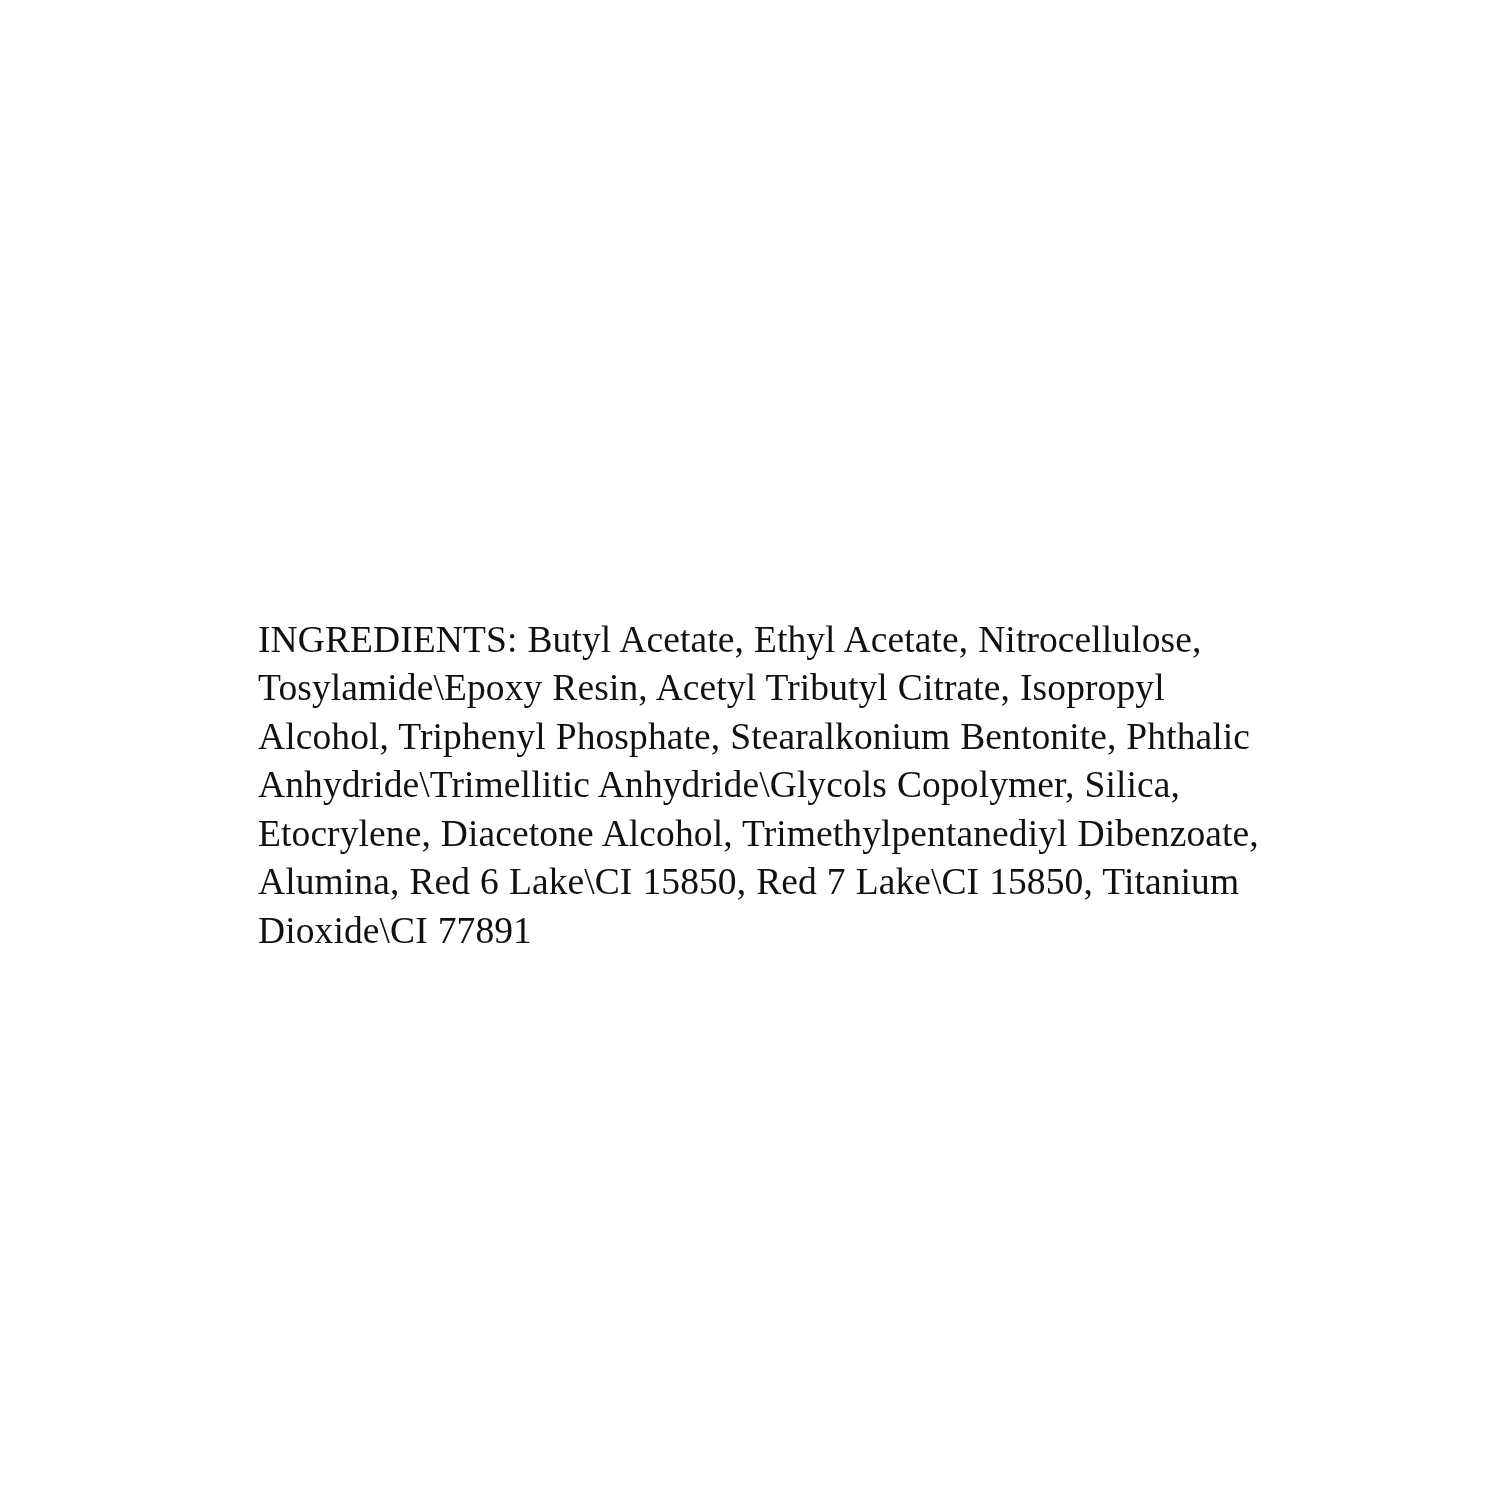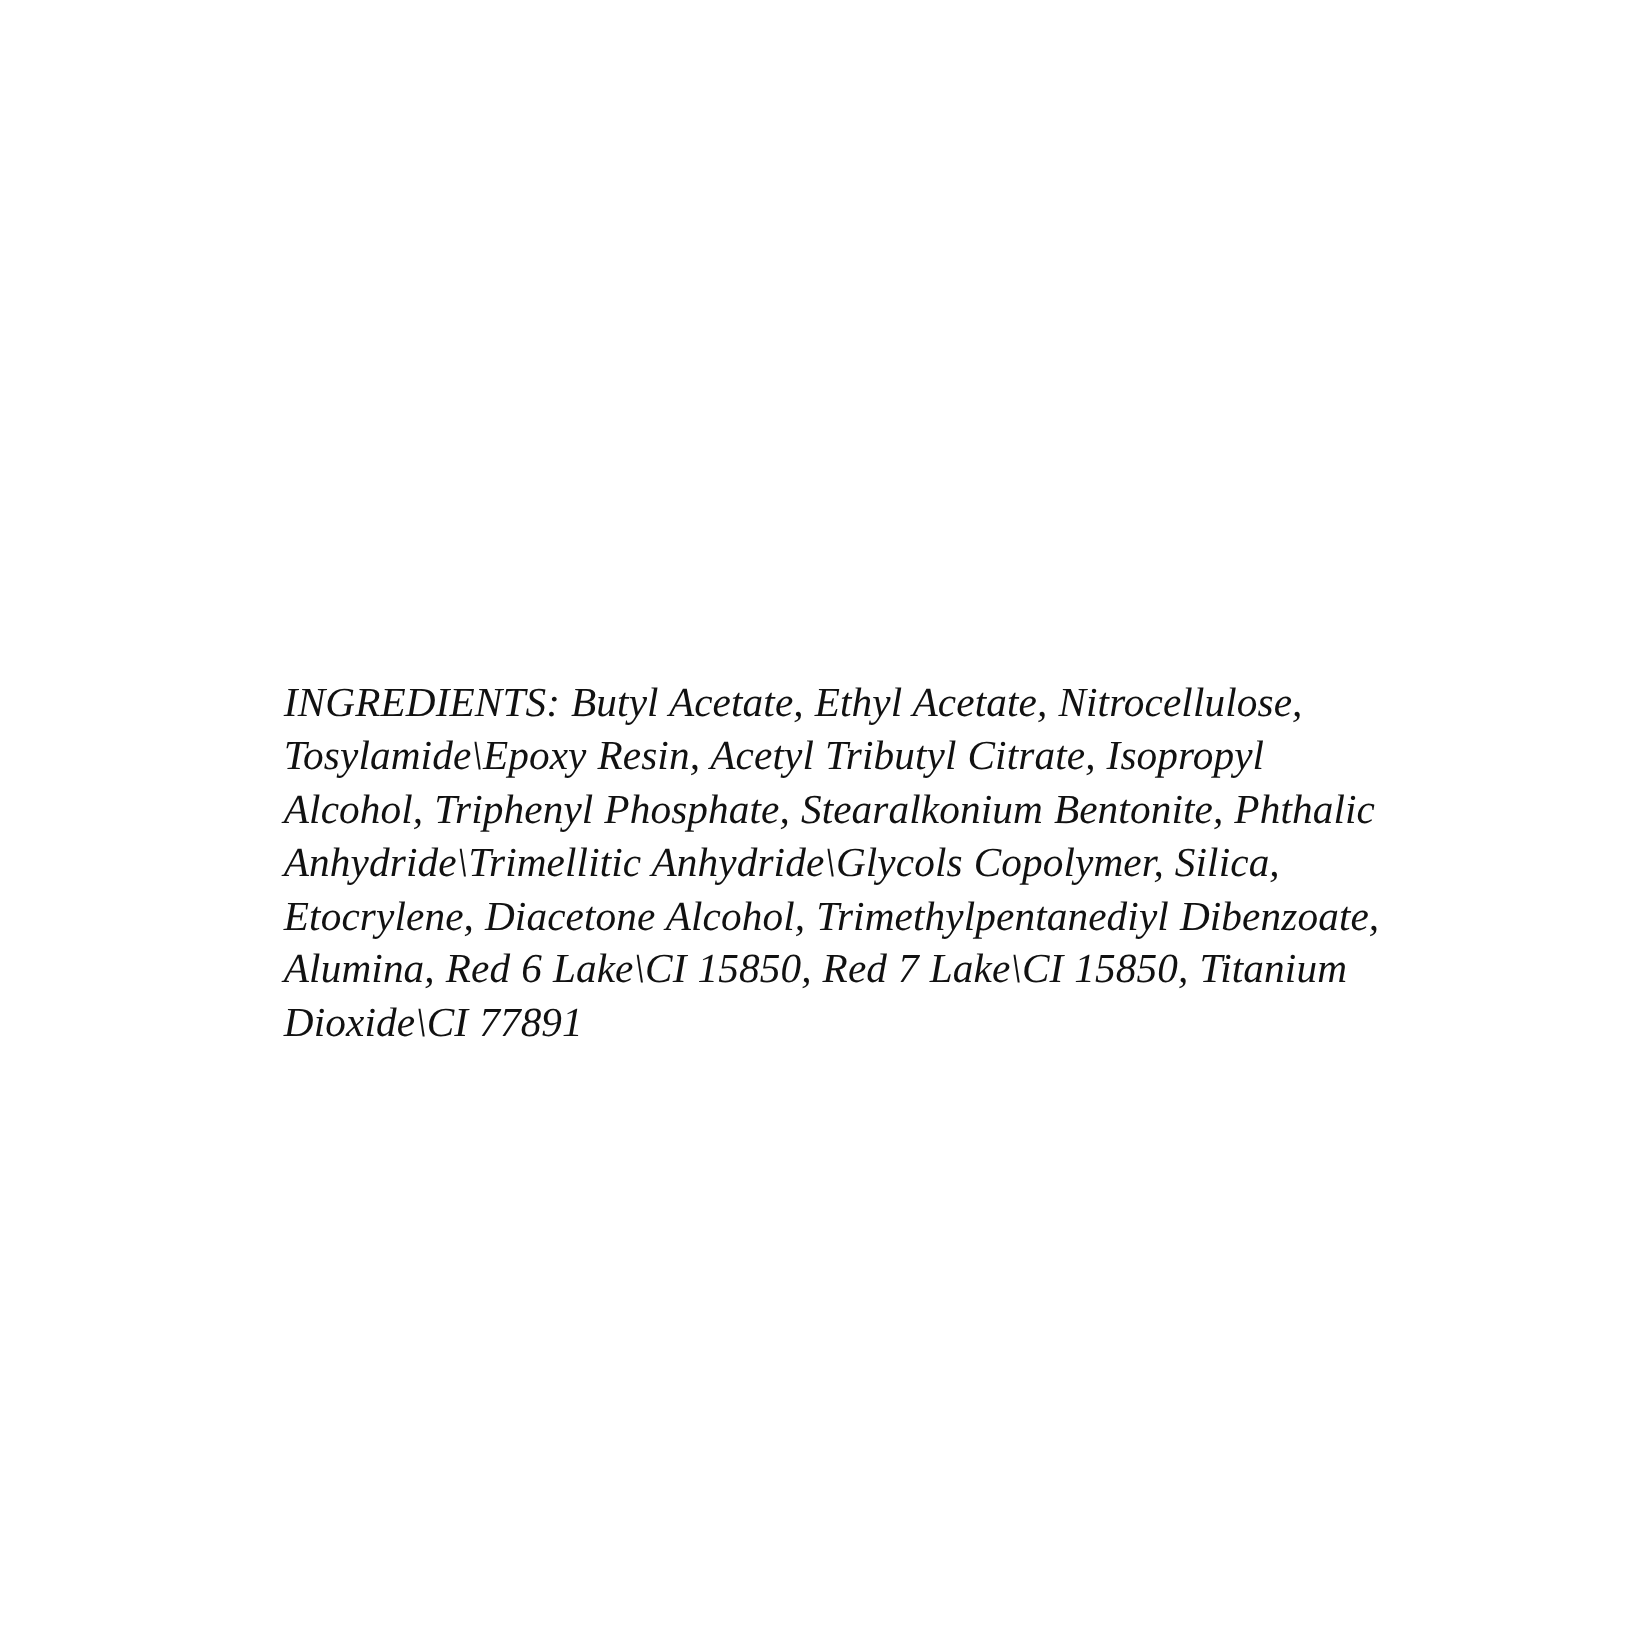--- a/index.html
+++ b/index.html
@@ -22,21 +22,20 @@
     width: 1010px;
   }
   .ingredients-text {
     font-size: 37.5px;
     line-height: 48.5px;
     letter-spacing: 0.1px;
     color: #111111;
     text-align: left;
     white-space: pre-wrap;
     word-spacing: 0.5px;
-    font-style: italic;
   }
 </style>
 </head>
 <body>
 
 <div class="label-panel">
   <p class="ingredients-text">INGREDIENTS: Butyl Acetate, Ethyl Acetate, Nitrocellulose, Tosylamide\Epoxy Resin, Acetyl Tributyl Citrate, Isopropyl Alcohol, Triphenyl Phosphate, Stearalkonium Bentonite, Phthalic Anhydride\Trimellitic Anhydride\Glycols Copolymer, Silica, Etocrylene, Diacetone Alcohol, Trimethylpentanediyl Dibenzoate, Alumina, Red 6 Lake\CI 15850, Red 7 Lake\CI 15850, Titanium Dioxide\CI 77891</p>
 </div>
 
 </body></html>

